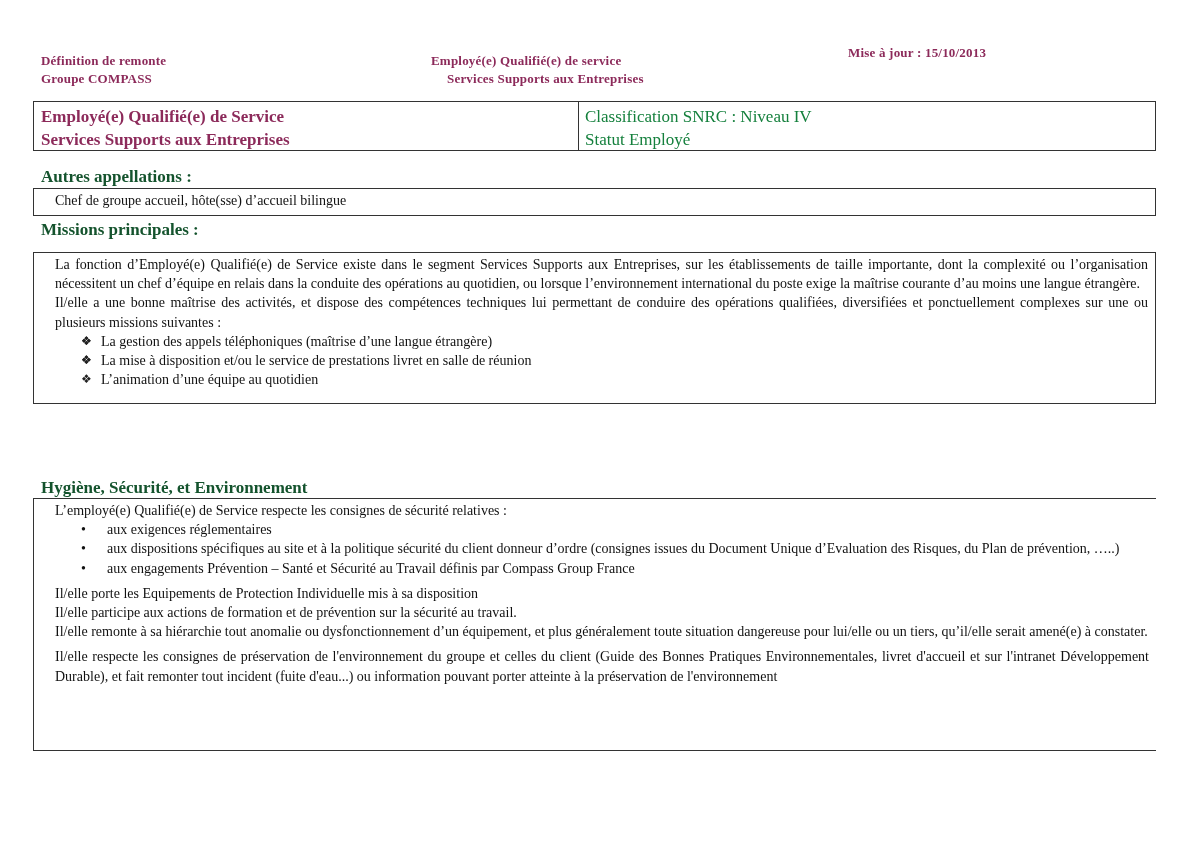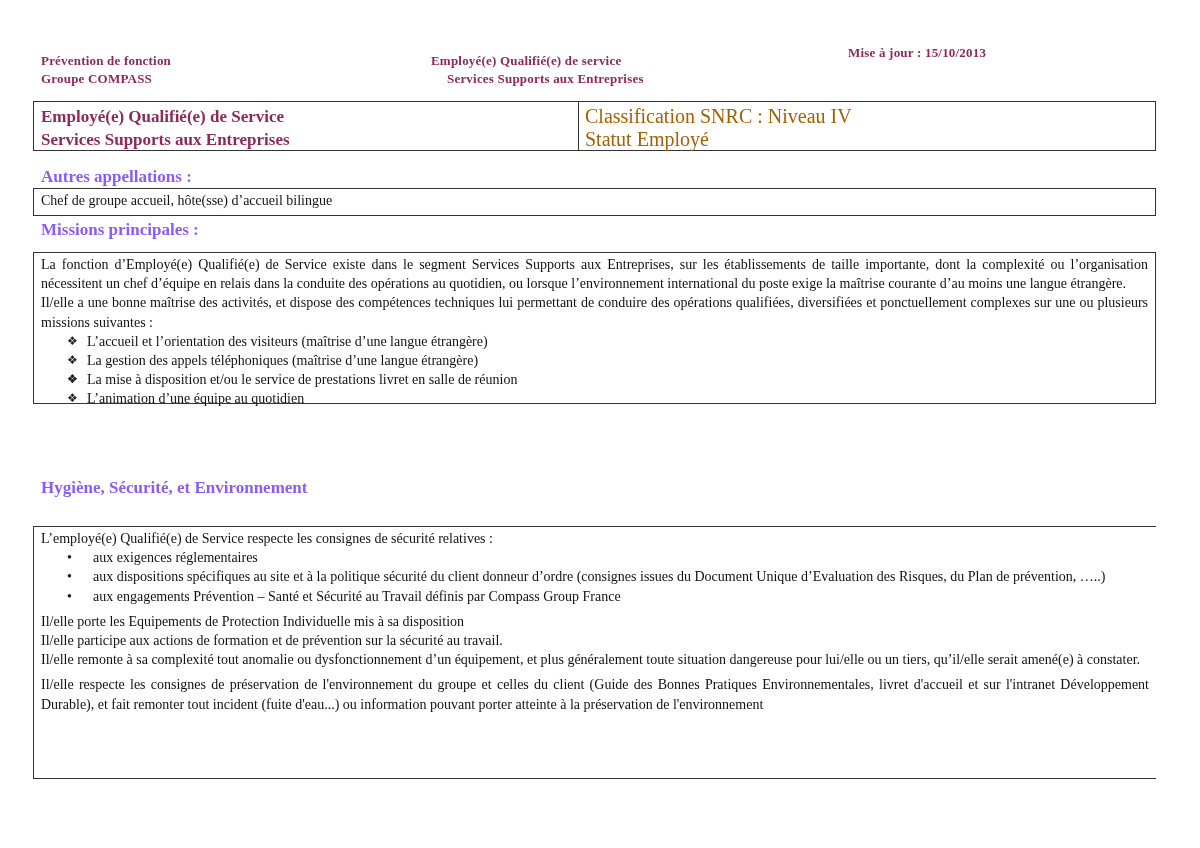--- a/index.html
+++ b/index.html
@@ -12,40 +12,40 @@
     .hdr-mid { left: 431px; top: 52px; }
     .hdr-mid .l2 { padding-left: 16px; }
     .hdr-right { left: 848px; top: 44px; }
 
     .title-table {
       position: absolute; left: 33px; top: 101px; width: 1123px; height: 50px;
       border: 1.5px solid #333; box-sizing: border-box; display: flex;
     }
     .title-left { width: 545px; border-right: 1.5px solid #333; padding: 3px 0 0 7px; box-sizing: border-box;
       font-weight: bold; font-size: 17px; line-height: 23px; color: #8c2a5a; }
-    .title-right { flex: 1; padding: 3px 0 0 6px; font-size: 20px; line-height: 23px; color: #a16207; }
+    .title-right { flex: 1; padding: 3px 0 0 6px; font-size: 17px; line-height: 23px; color: #15803d; }
 
-    .section-title { position: absolute; left: 41px; font-weight: bold; font-size: 17px; color: #8b5cf6; line-height: 20px; }
+    .section-title { position: absolute; left: 41px; font-weight: bold; font-size: 17px; color: #14532d; line-height: 20px; }
     .box { position: absolute; left: 33px; width: 1123px; box-sizing: border-box; border: 1.5px solid #333;
-      font-size: 14px; line-height: 19.2px; padding: 2px 7px 0 7px; }
+      font-size: 14px; line-height: 19.2px; padding: 2px 7px 0 21px; }
     .justify { text-align: justify; }
     ul.diamonds { list-style: none; margin: 0; padding: 0 0 0 26px; }
     ul.diamonds li { position: relative; padding-left: 20px; }
     ul.diamonds li .bullet { position: absolute; left: 0; top: 0; font-size: 12px; color: #222; }
     ul.dots { list-style: none; margin: 0; padding: 0 0 0 26px; }
     ul.dots li { position: relative; padding-left: 26px; }
     ul.dots li .bullet { position: absolute; left: 0; top: 0; }
-    .hse-box { border-right: none; border-top: 1.5px solid #333; margin-top: 28px; }
+    .hse-box { border-right: none; border-top: 1.5px solid #333; }
     .gap { height: 6px; }
   </style>
 </head>
 <body>
 
 <div class="hdr hdr-left">
-  <div>Prévention de fonction</div>
+  <div>Définition de remonte</div>
   <div>Groupe COMPASS</div>
 </div>
 <div class="hdr hdr-mid">
   <div>Employé(e) Qualifié(e) de service</div>
   <div class="l2">Services Supports aux Entreprises</div>
 </div>
 <div class="hdr hdr-right">Mise à jour : 15/10/2013</div>
 
 <div class="title-table">
   <div class="title-left">
@@ -61,35 +61,35 @@
 <div class="section-title" style="top:167px;">Autres appellations :</div>
 <div class="box" style="top:188px; height:28px;">
   <div>Chef de groupe accueil, hôte(sse) d’accueil bilingue</div>
 </div>
 
 <div class="section-title" style="top:220px;">Missions principales :</div>
 <div class="box" style="top:252px; height:152px;">
   <div class="justify">La fonction d’Employé(e) Qualifié(e) de Service existe dans le segment Services Supports aux Entreprises, sur les établissements de taille importante, dont la complexité ou l’organisation nécessitent un chef d’équipe en relais dans la conduite des opérations au quotidien, ou lorsque l’environnement international du poste exige la maîtrise courante d’au moins une langue étrangère.</div>
   <div class="justify">Il/elle a une bonne maîtrise des activités, et dispose des compétences techniques lui permettant de conduire des opérations qualifiées, diversifiées et ponctuellement complexes sur une ou plusieurs missions suivantes :</div>
   <ul class="diamonds">
-    <li><span class="bullet">❖</span><span>L’accueil et l’orientation des visiteurs (maîtrise d’une langue étrangère)</span></li>
+    <li><span class="bullet">❖</span></li>
     <li><span class="bullet">❖</span><span>La gestion des appels téléphoniques (maîtrise d’une langue étrangère)</span></li>
     <li><span class="bullet">❖</span></li>
     <li><span class="bullet">❖</span><span>La mise à disposition et/ou le service de prestations livret en salle de réunion</span></li>
     <li><span class="bullet">❖</span><span>L’animation d’une équipe au quotidien</span></li>
   </ul>
 </div>
 
 <div class="section-title" style="top:478px;">Hygiène, Sécurité, et Environnement</div>
 <div class="box hse-box" style="top:498px; height:253px;">
   <div>L’employé(e) Qualifié(e) de Service  respecte les consignes de sécurité relatives :</div>
   <ul class="dots">
     <li><span class="bullet">•</span><span>aux exigences réglementaires</span></li>
     <li><span class="bullet">•</span><span>aux dispositions spécifiques au site et à la politique sécurité du client donneur d’ordre (consignes issues du Document Unique d’Evaluation des Risques, du Plan de prévention, …..)</span></li>
     <li><span class="bullet">•</span><span>aux engagements Prévention – Santé et Sécurité au Travail définis par Compass Group France</span></li>
   </ul>
   <div class="gap"></div>
   <div>Il/elle porte les Equipements de Protection Individuelle mis à sa disposition</div>
   <div>Il/elle participe aux actions de formation et de prévention sur la sécurité au travail.</div>
-  <div class="justify">Il/elle remonte à sa complexité tout anomalie ou dysfonctionnement d’un équipement, et plus généralement toute situation dangereuse pour lui/elle ou un tiers, qu’il/elle serait amené(e) à constater.</div>
+  <div class="justify">Il/elle remonte à sa hiérarchie tout anomalie ou dysfonctionnement d’un équipement, et plus généralement toute situation dangereuse pour lui/elle ou un tiers, qu’il/elle serait amené(e) à constater.</div>
   <div class="gap"></div>
   <div class="justify">Il/elle respecte les consignes de préservation de l'environnement du groupe et celles du client (Guide des Bonnes Pratiques Environnementales, livret d'accueil et sur l'intranet Développement Durable), et fait remonter tout incident (fuite d'eau...) ou information pouvant porter atteinte à la préservation de l'environnement</div>
 </div>
 
 </body></html>

